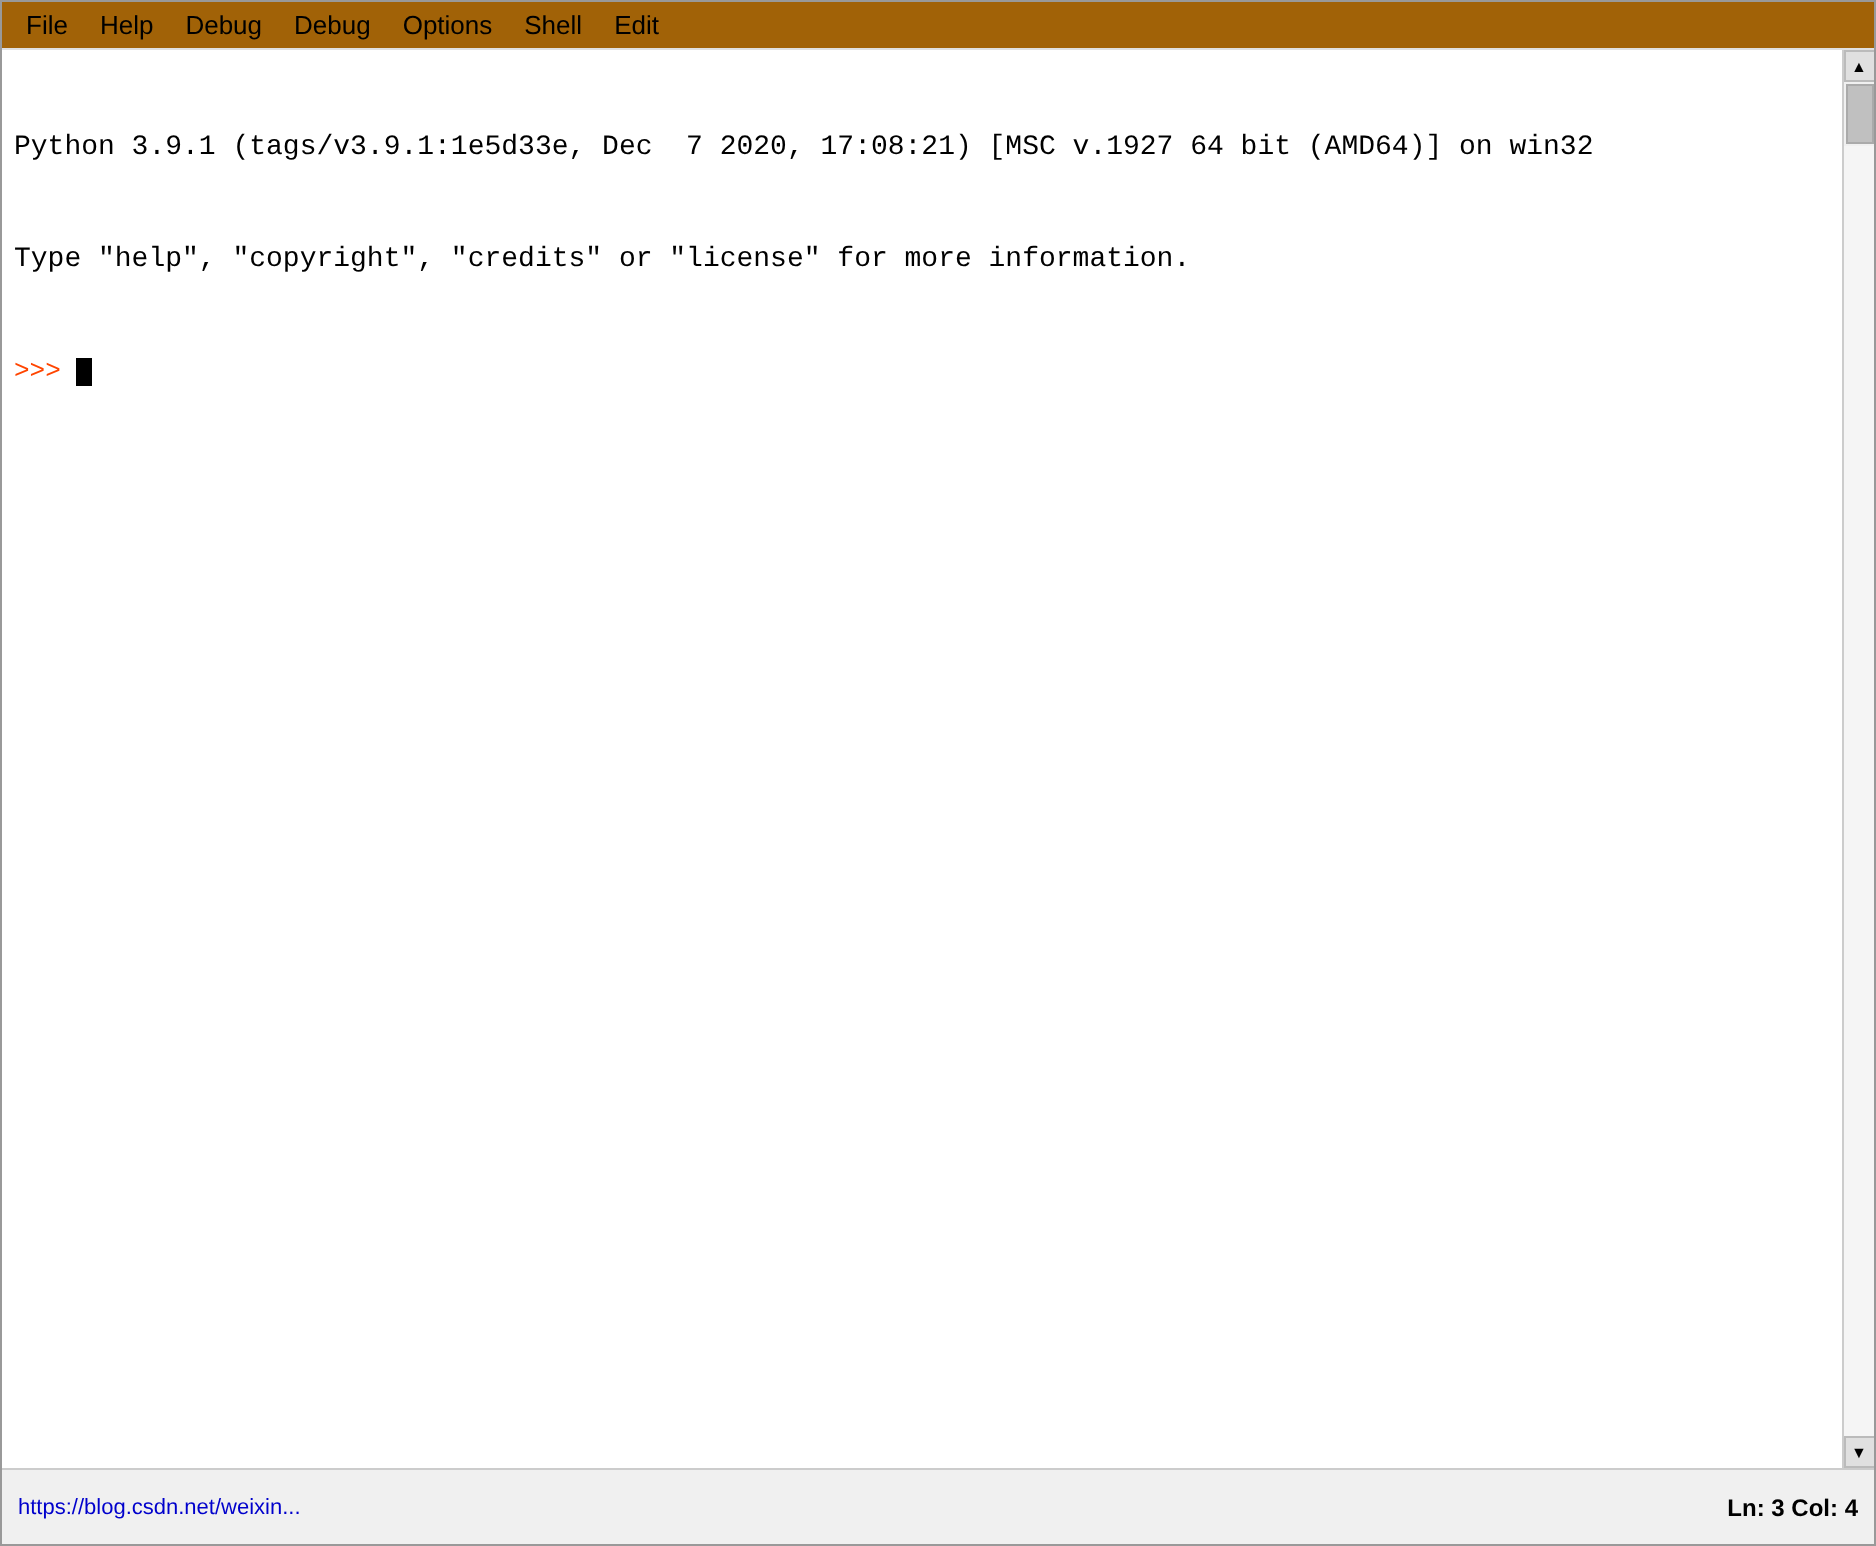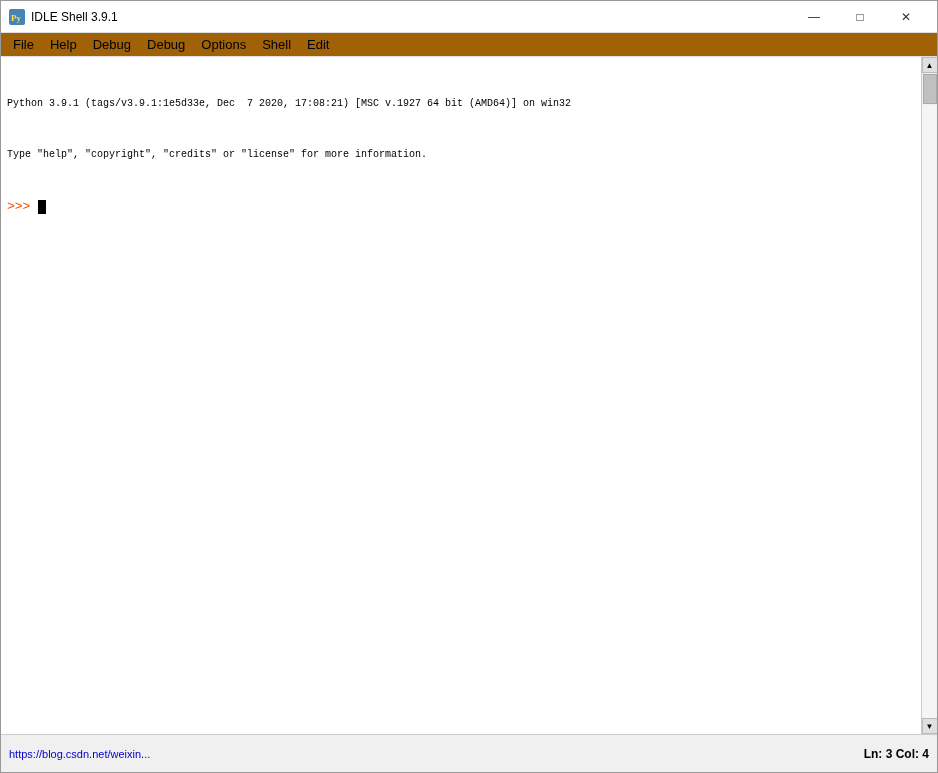--- a/index.html
+++ b/index.html
@@ -194,42 +194,29 @@
 
     .status-right {
       font-size: 12px;
       color: #000;
       font-weight: bold;
     }
 
     
     .info-line {
       font-family: 'Courier New', monospace;
-      font-size: 10px;
+      font-size: 14px;
       color: #000;
     }
   </style>
 </head>
 <body>
 
 <div class="window">
 
-  <div class="title-bar">
-
-    <svg class="title-bar-icon" viewBox="0 0 16 16">
-      <rect x="0" y="0" width="16" height="16" rx="2" fill="#4584b6"></rect>
-      <text x="2" y="12" font-size="9" fill="#ffde57" font-family="serif" font-weight="bold">Py</text>
-    </svg>
-    <span class="title-bar-text">IDLE Shell 3.9.1</span>
-    <div class="title-bar-controls">
-      <button class="title-bar-btn">—</button>
-      <button class="title-bar-btn">□</button>
-      <button class="title-bar-btn close">✕</button>
-    </div>
-  </div>
 
   <div class="menu-bar">
     <span class="menu-item">File</span>
     <span class="menu-item">Help</span>
     <span class="menu-item">Debug</span>
     <span class="menu-item">Debug</span>
     <span class="menu-item">Options</span>
     <span class="menu-item">Shell</span>
     <span class="menu-item">Edit</span>
   </div>

